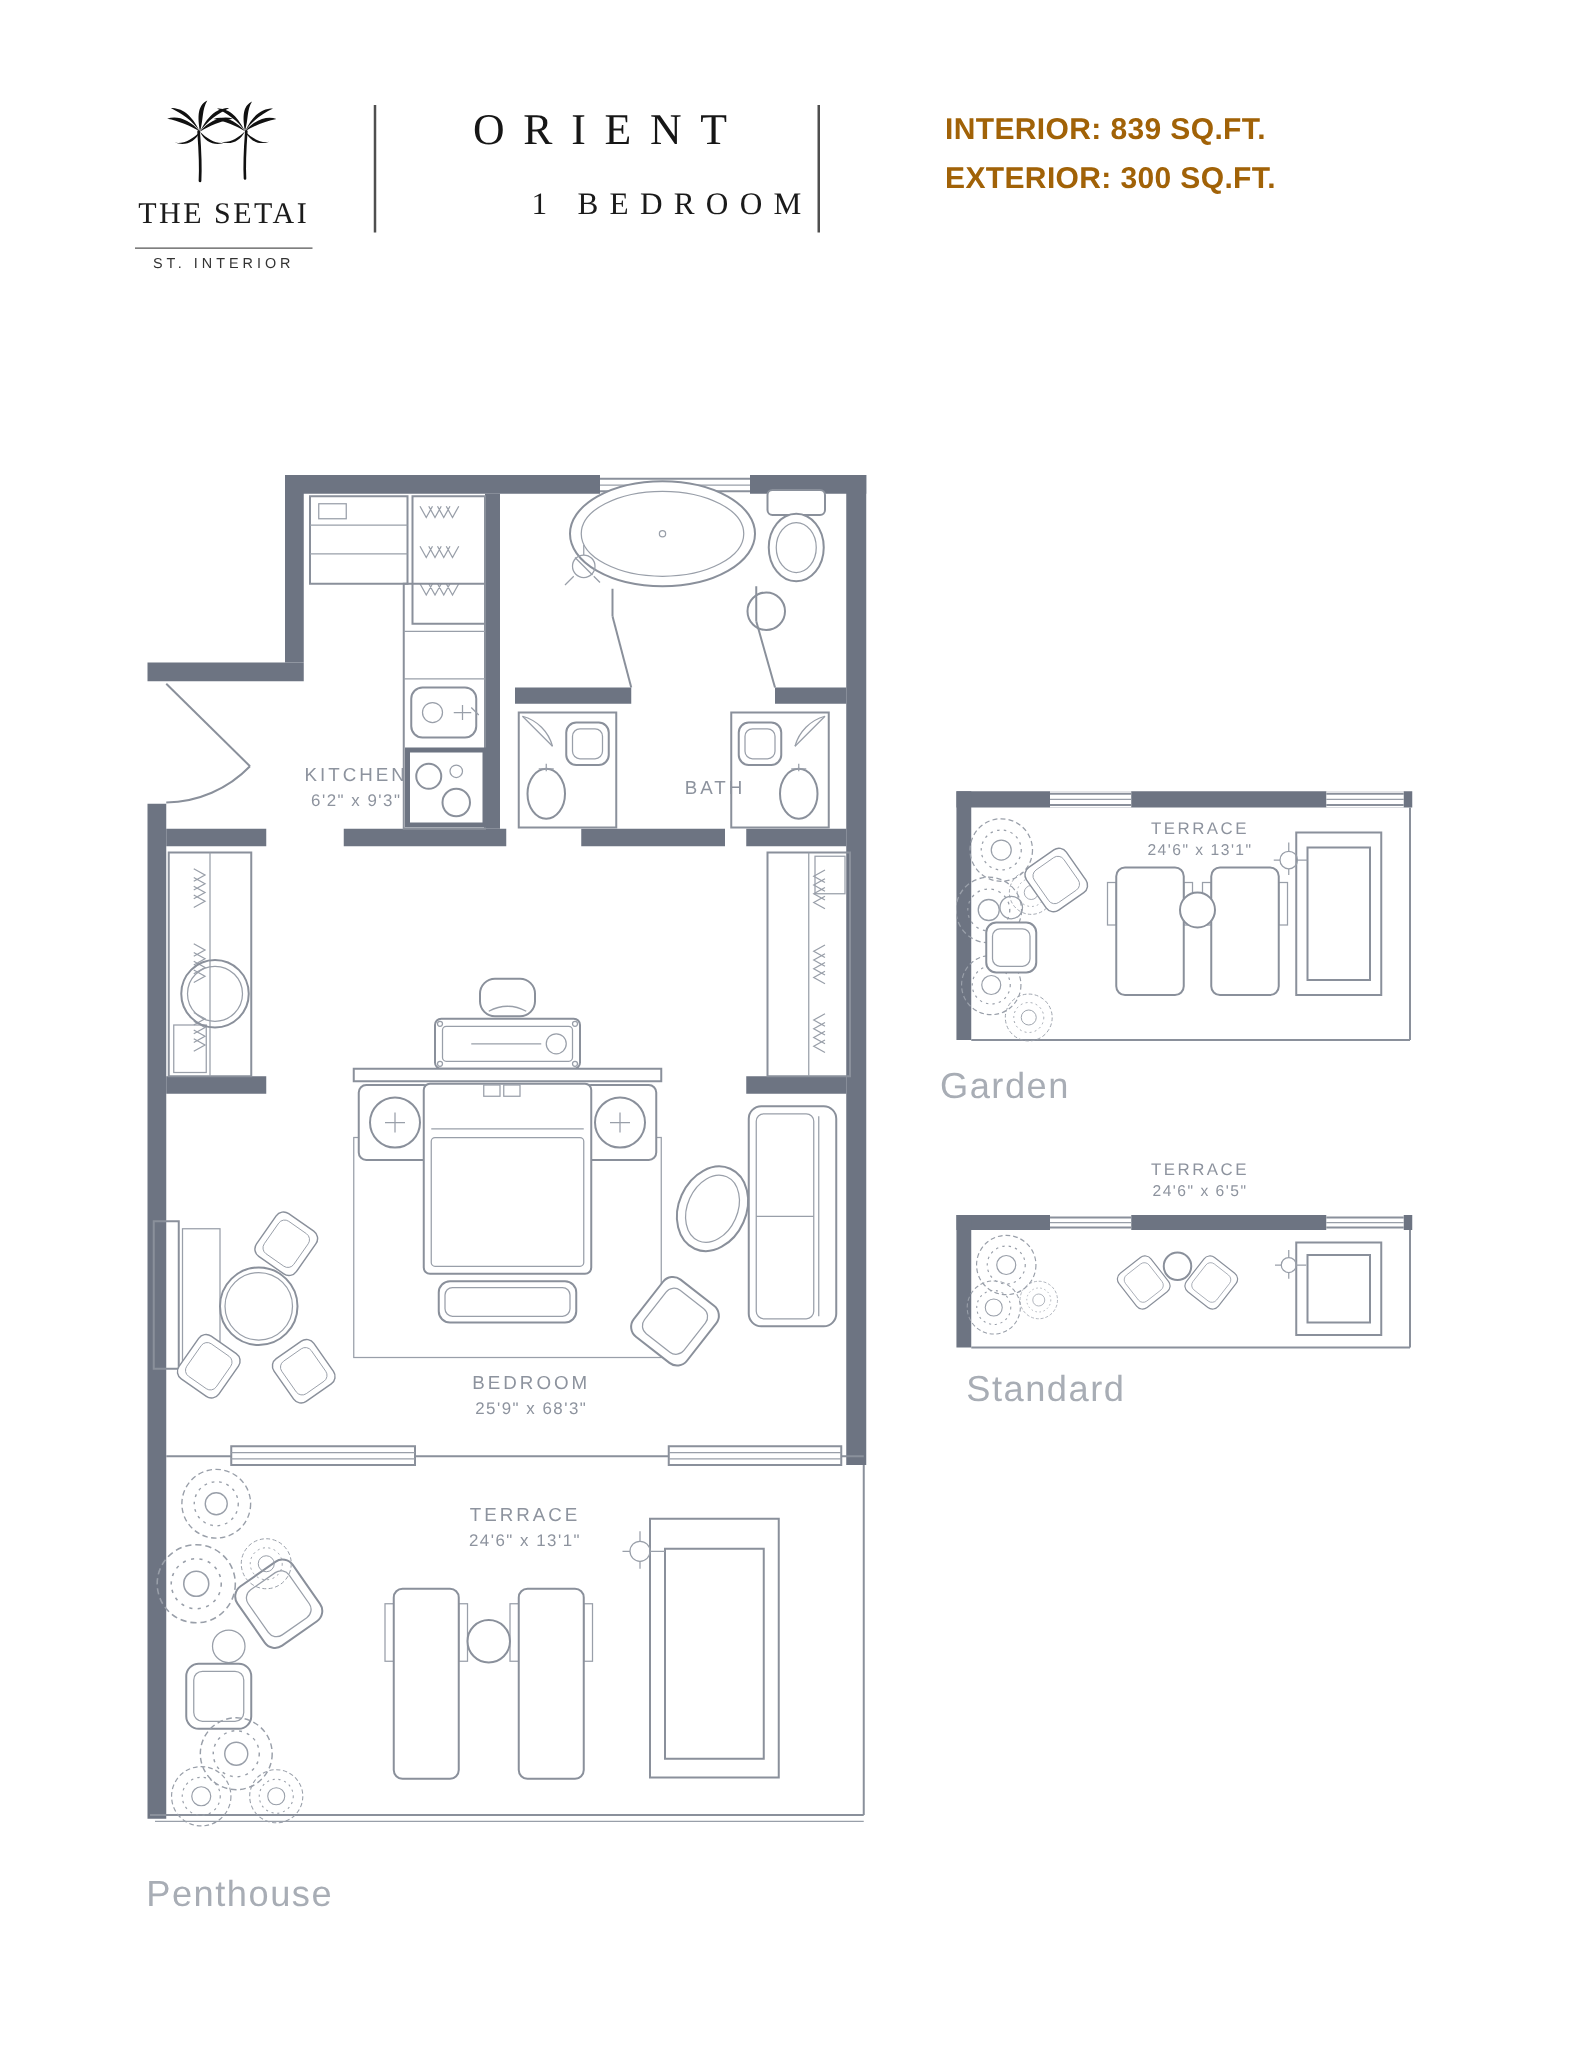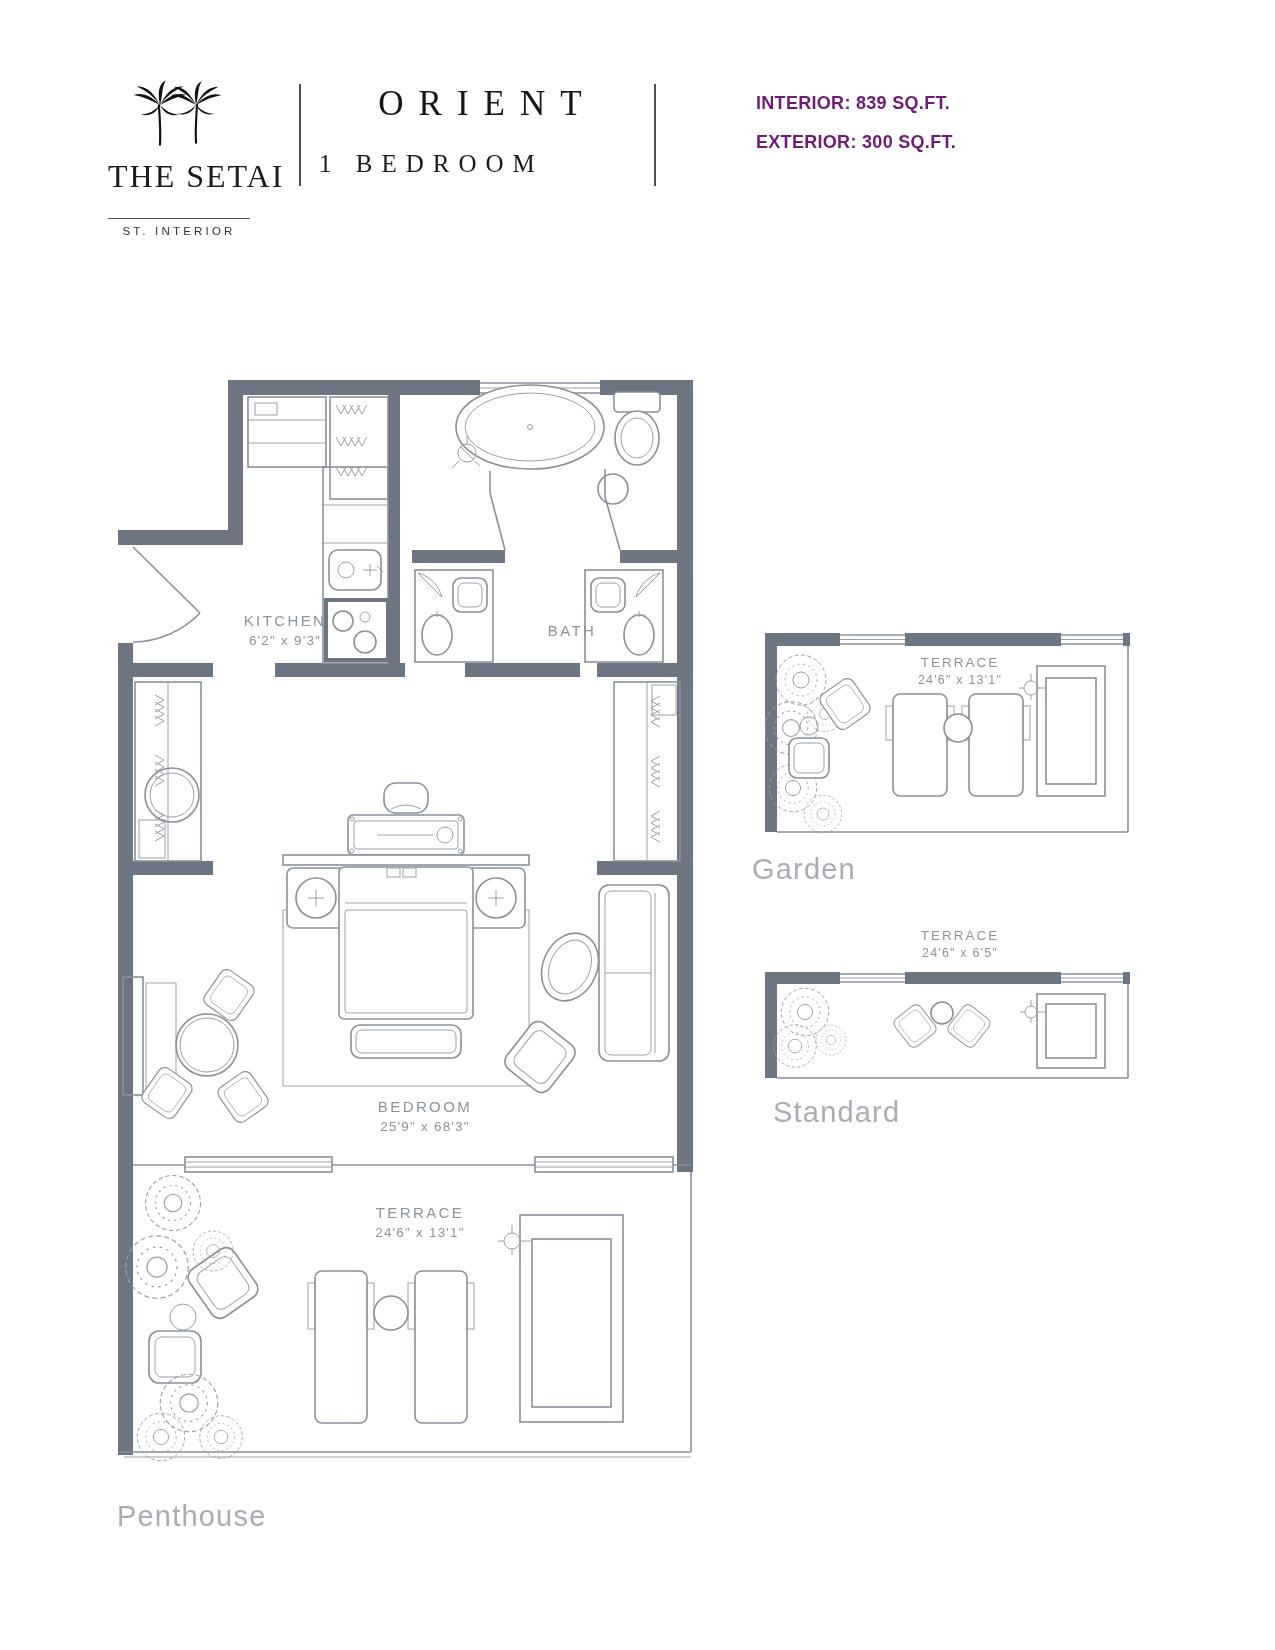--- a/index.html
+++ b/index.html
@@ -2,29 +2,29 @@
 <html><head>
 <meta charset="utf-8">
 <style>
   html,body{margin:0;padding:0;background:#fff}
   .page{position:relative;width:1275px;height:1650px;background:#fff;overflow:hidden;
         font-family:"Liberation Sans",sans-serif}
   .abs{position:absolute}
 
   
   .brand{left:108px;top:158px;width:142px;text-align:center}
-  .brand-name{font-family:"Liberation Serif",serif;font-size:32px;letter-spacing:2px;
-              color:#1b1b1b;padding-bottom:23px;border-bottom:1.5px solid #555;white-space:nowrap}
+  .brand-name{font-family:"Liberation Serif",serif;font-size:24px;letter-spacing:2px;
+              color:#1b1b1b;padding-bottom:13px;border-bottom:1.5px solid #555;white-space:nowrap}
   .brand-loc{margin-top:6px;font-size:11.5px;letter-spacing:3.2px;color:#333}
   .vrule{width:1.5px;background:#4f4f4f;top:84px;height:102px}
   .title{left:310px;top:84px;width:340px;text-align:center;font-family:"Liberation Serif",serif;
          font-size:35px;letter-spacing:15px;text-indent:15px;color:#161616;white-space:nowrap}
-  .subtitle{left:310px;top:150px;width:340px;text-align:left;font-family:"Liberation Serif",serif;
+  .subtitle{left:310px;top:150px;width:340px;text-align:right;font-family:"Liberation Serif",serif;
          font-size:25px;letter-spacing:9px;text-indent:9px;color:#1a1a1a;white-space:nowrap}
-  .stats{left:756px;top:84px;font-size:18px;font-weight:bold;color:#701a75;line-height:39px;letter-spacing:.3px}
+  .stats{left:756px;top:84px;font-size:24px;font-weight:bold;color:#a16207;line-height:39px;letter-spacing:.3px}
 
   
   .room-label{transform:translateX(-50%);text-align:center;color:#8d939e;letter-spacing:2.4px;white-space:nowrap}
   .room-label .l1{display:block;font-size:15px}
   .room-label .l2{display:block;font-size:13.5px;letter-spacing:1.2px;margin-top:4px}
   .room-label.small .l1{font-size:13.5px;letter-spacing:2px}
   .room-label.small .l2{font-size:12.5px;margin-top:3px}
   .caption{color:#a8adb5;font-size:29px;letter-spacing:1.2px;white-space:nowrap}
 
   

